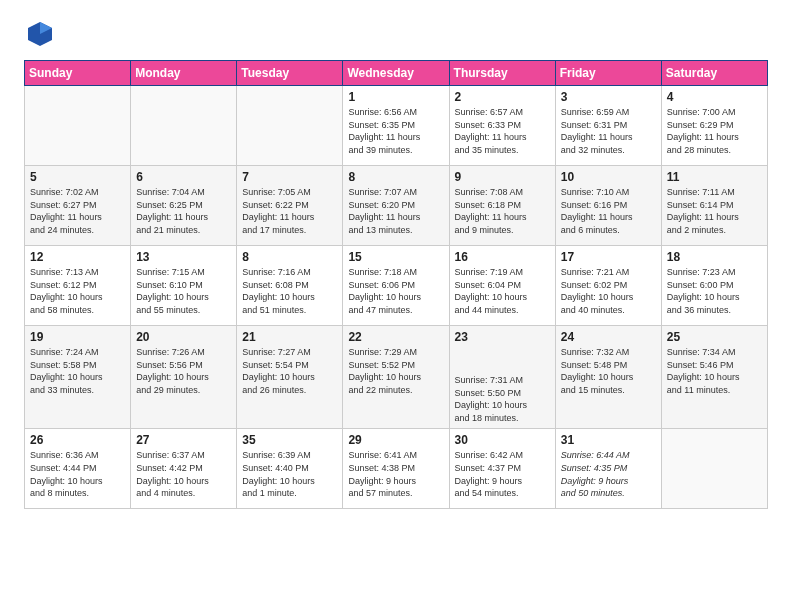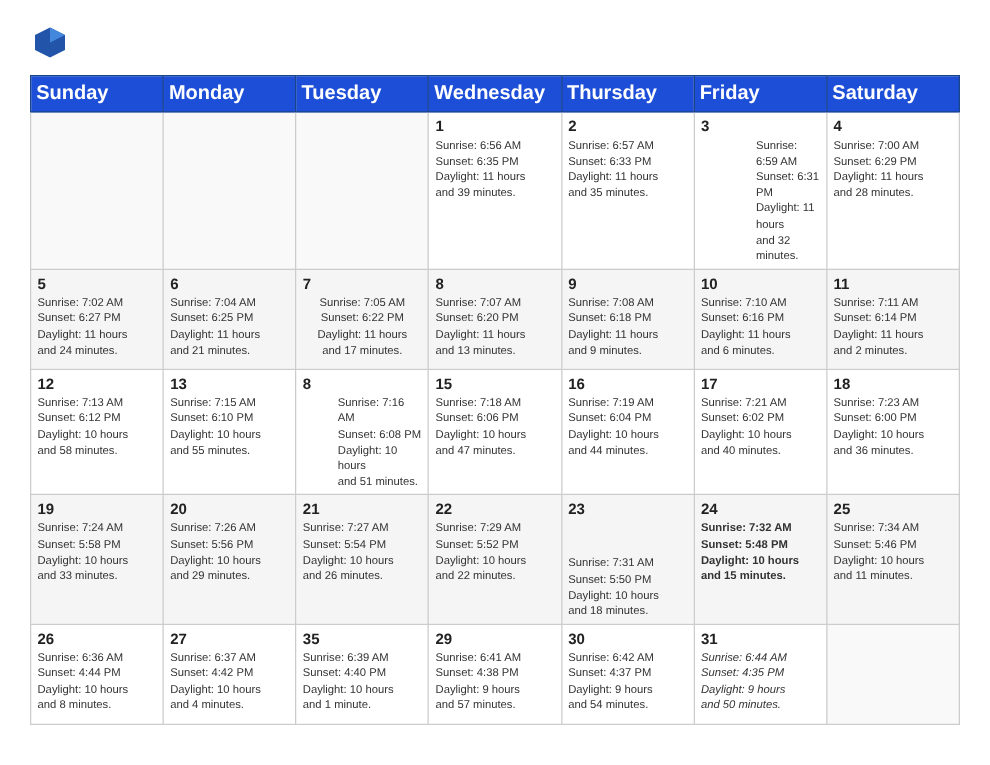--- a/index.html
+++ b/index.html
@@ -46,23 +46,23 @@
     .location {
       font-size: 14px;
       color: #444;
     }
     table {
       width: 100%;
       border-collapse: collapse;
       table-layout: fixed;
     }
     thead tr th {
-      background-color: #1d4ed8;
+      background-color: #ec4899;
       color: #fff;
-      font-size: 16px;
+      font-size: 12px;
       font-weight: bold;
       padding: 5px 4px;
       text-align: left;
       border: 1px solid #1a4488;
     }
     tbody tr td {
       border: 1px solid #ccc;
       vertical-align: top;
       padding: 4px 5px;
       font-size: 9.5px;
@@ -139,21 +139,21 @@
           </td>
           <td>
             <div class="day-number">2</div>
             <div class="day-info" style="white-space: pre-line;">Sunrise: 6:57 AM
 Sunset: 6:33 PM
 Daylight: 11 hours
 and 35 minutes.</div>
           </td>
           <td>
             <div class="day-number">3</div>
-            <div class="day-info" style="white-space: pre-line; margin-left: 44px;">Sunrise: 6:59 AM
+            <div class="day-info" style="white-space: pre-line;">Sunrise: 6:59 AM
 Sunset: 6:31 PM
 Daylight: 11 hours
 and 32 minutes.</div>
           </td>
           <td>
             <div class="day-number">4</div>
             <div class="day-info" style="white-space: pre-line;">Sunrise: 7:00 AM
 Sunset: 6:29 PM
 Daylight: 11 hours
 and 28 minutes.</div>
@@ -169,21 +169,21 @@
           </td>
           <td>
             <div class="day-number">6</div>
             <div class="day-info" style="white-space: pre-line;">Sunrise: 7:04 AM
 Sunset: 6:25 PM
 Daylight: 11 hours
 and 21 minutes.</div>
           </td>
           <td>
             <div class="day-number">7</div>
-            <div class="day-info" style="white-space: pre-line; text-align: center;">Sunrise: 7:05 AM
+            <div class="day-info" style="white-space: pre-line;">Sunrise: 7:05 AM
 Sunset: 6:22 PM
 Daylight: 11 hours
 and 17 minutes.</div>
           </td>
           <td>
             <div class="day-number">8</div>
             <div class="day-info" style="white-space: pre-line;">Sunrise: 7:07 AM
 Sunset: 6:20 PM
 Daylight: 11 hours
 and 13 minutes.</div>
@@ -220,21 +220,21 @@
           </td>
           <td>
             <div class="day-number">13</div>
             <div class="day-info" style="white-space: pre-line;">Sunrise: 7:15 AM
 Sunset: 6:10 PM
 Daylight: 10 hours
 and 55 minutes.</div>
           </td>
           <td>
             <div class="day-number">8</div>
-            <div class="day-info" style="white-space: pre-line; margin-left: 28px;">Sunrise: 7:16 AM
+            <div class="day-info" style="white-space: pre-line;">Sunrise: 7:16 AM
 Sunset: 6:08 PM
 Daylight: 10 hours
 and 51 minutes.</div>
           </td>
           <td>
             <div class="day-number">15</div>
             <div class="day-info" style="white-space: pre-line;">Sunrise: 7:18 AM
 Sunset: 6:06 PM
 Daylight: 10 hours
 and 47 minutes.</div>
@@ -292,21 +292,21 @@
           </td>
           <td>
             <div class="day-number">23</div>
             <div class="day-info" style="white-space: pre-line; margin-top: 30px;">Sunrise: 7:31 AM
 Sunset: 5:50 PM
 Daylight: 10 hours
 and 18 minutes.</div>
           </td>
           <td>
             <div class="day-number">24</div>
-            <div class="day-info" style="white-space: pre-line; font-weight: bold;">Sunrise: 7:32 AM
+            <div class="day-info" style="white-space: pre-line;">Sunrise: 7:32 AM
 Sunset: 5:48 PM
 Daylight: 10 hours
 and 15 minutes.</div>
           </td>
           <td>
             <div class="day-number">25</div>
             <div class="day-info" style="white-space: pre-line;">Sunrise: 7:34 AM
 Sunset: 5:46 PM
 Daylight: 10 hours
 and 11 minutes.</div>

